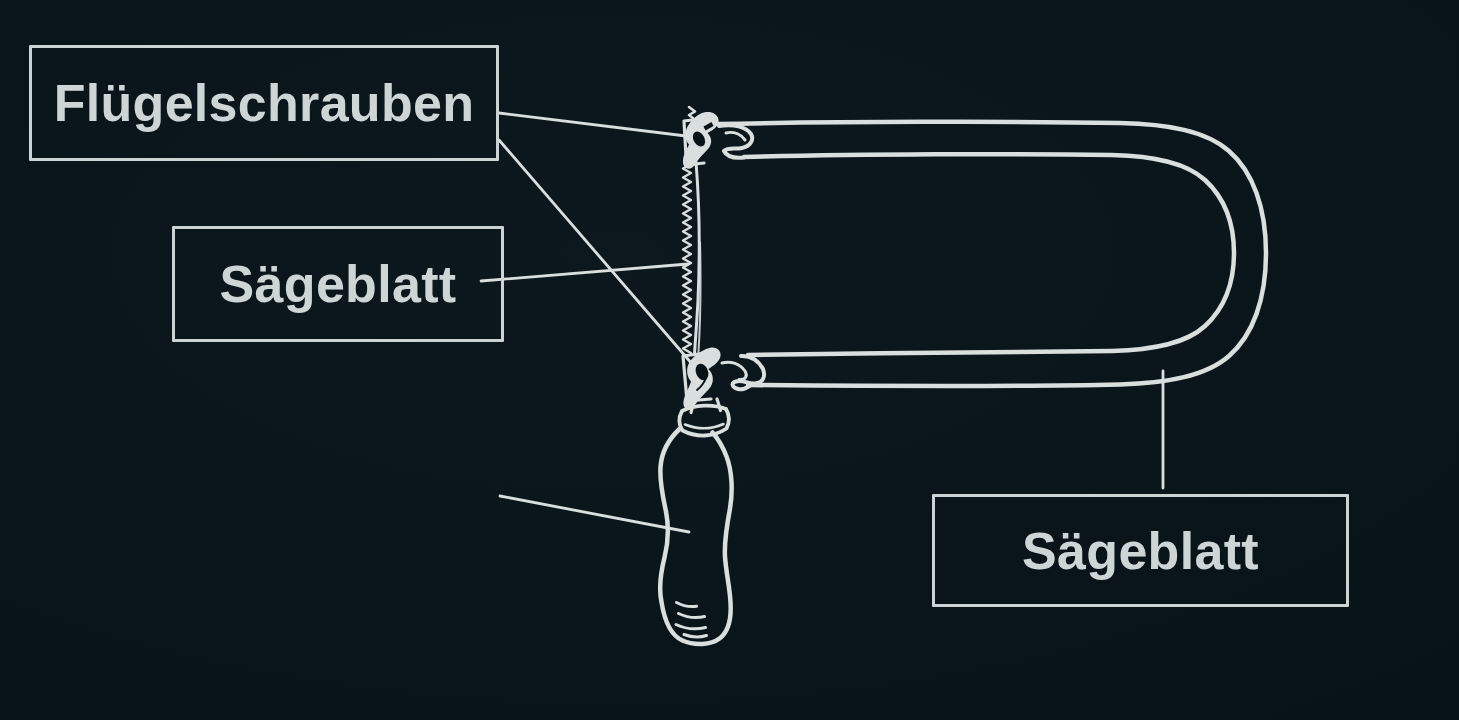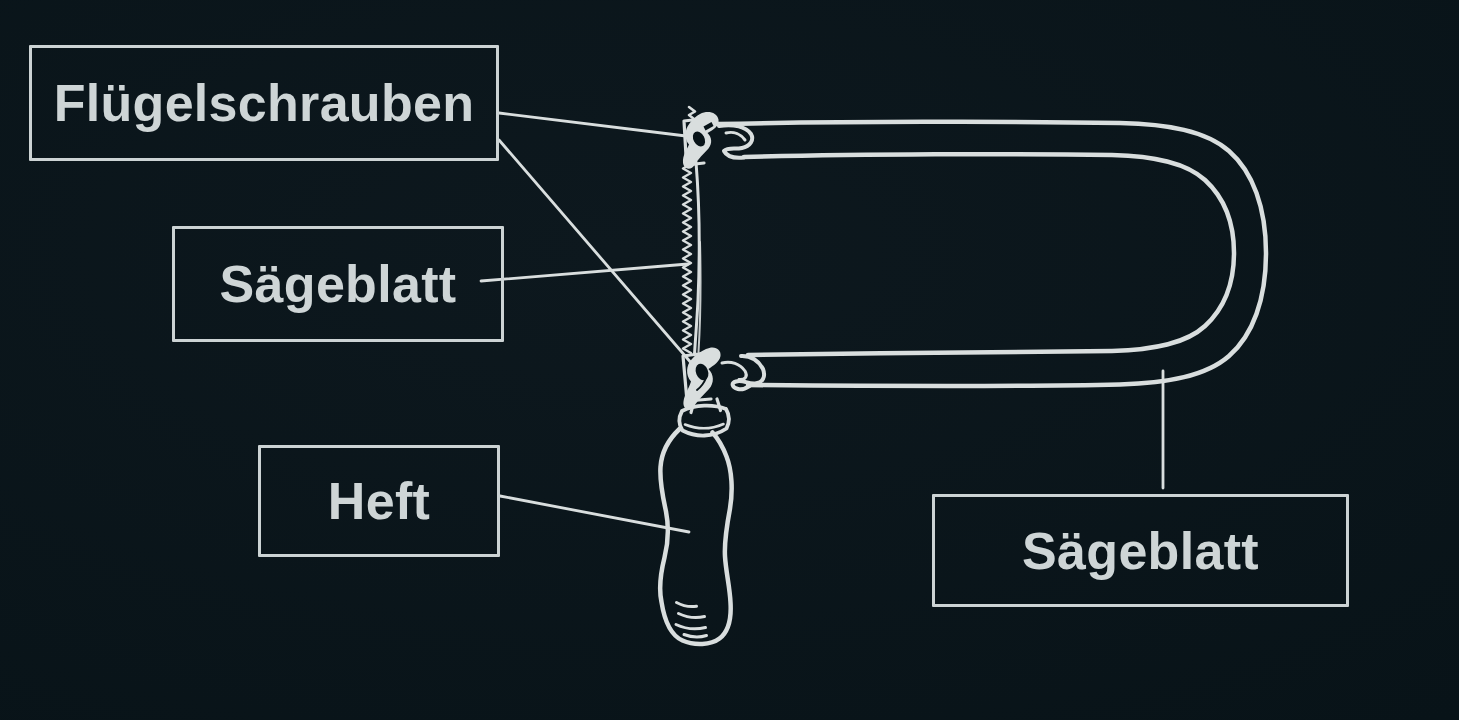--- a/index.html
+++ b/index.html
@@ -147,21 +147,18 @@
   </svg>
 
   <div class="label-box box-fluegelschrauben">
     <span>Flügelschrauben</span>
   </div>
 
   <div class="label-box box-saegeblatt">
     <span>Sägeblatt</span>
   </div>
 
-  <div class="label-box box-heft">
-    <span>Heft</span>
-  </div>
 
   <div class="label-box box-spannbuegel">
     <span>Sägeblatt</span>
   </div>
 
 </div>
 
 </body></html>

